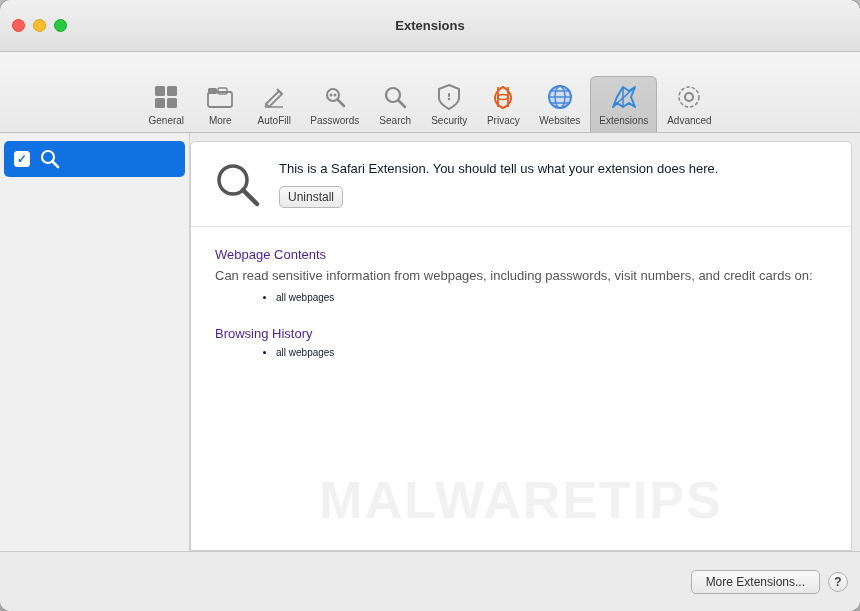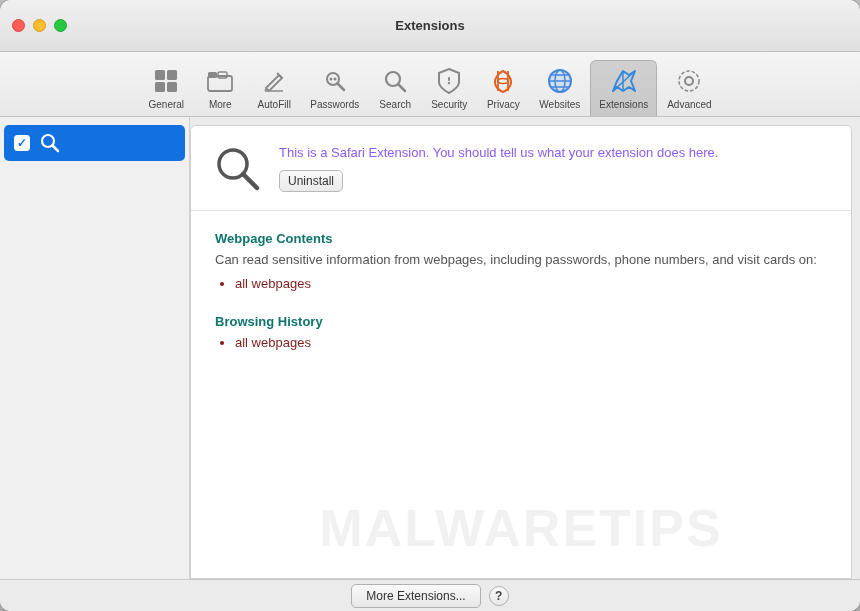--- a/index.html
+++ b/index.html
@@ -56,21 +56,21 @@
       color: #333;
     }
 
     
     .toolbar {
       background: linear-gradient(to bottom, #f5f5f5, #e8e8e8);
       border-bottom: 1px solid #c0c0c0;
       display: flex;
       align-items: center;
       justify-content: center;
-      padding: 8px 10px 0;
+      padding: 24px 10px 0;
       gap: 2px;
     }
     .toolbar-item {
       display: flex;
       flex-direction: column;
       align-items: center;
       padding: 4px 8px 6px;
       border-radius: 6px 6px 0 0;
       cursor: pointer;
       min-width: 52px;
@@ -176,21 +176,21 @@
     }
     .ext-icon-large {
       width: 52px;
       height: 52px;
       display: flex;
       align-items: center;
       justify-content: center;
       flex-shrink: 0;
     }
     .ext-info { flex: 1; }
-    .ext-description { font-size: 13px; color: #8b5cf6; line-height: 1.4; }
+    .ext-description { font-size: 13px; color: #0f172a; line-height: 1.4; }
     .uninstall-btn {
       display: inline-block;
       margin-top: 8px;
       padding: 3px 8px;
       background: linear-gradient(to bottom, #f9f9f9, #eaeaea);
       border: 1px solid #b8b8b8;
       border-radius: 5px;
       font-size: 12px;
       color: #333;
       cursor: pointer;
@@ -198,49 +198,49 @@
 
     
     .ext-details {
       padding: 20px 24px;
       background: white;
       flex: 1;
       overflow-y: auto;
       position: relative;
     }
     .detail-section { margin-bottom: 20px; }
-    .detail-title { font-size: 13px; font-weight: 700; color: #0f766e; margin-bottom: 4px; }
+    .detail-title { font-size: 13px; font-weight: 400; color: #4c1d95; margin-bottom: 4px; }
     .detail-text { font-size: 13px; color: #555; line-height: 1.5; margin-bottom: 4px; }
     .detail-list { list-style: disc; margin-left: 20px; }
-    .detail-list li { font-size: 13px; color: #7f1d1d; line-height: 1.6; }
+    .detail-list li { font-size: 10px; color: #0f172a; line-height: 1.6; margin-left: 41px; }
 
     
     .watermark {
       position: absolute;
       bottom: 20px;
       left: 50%;
       transform: translateX(-50%);
       font-size: 52px;
       font-weight: 900;
       color: rgba(200,200,200,0.25);
       white-space: nowrap;
       letter-spacing: 2px;
       pointer-events: none;
       user-select: none;
       z-index: 0;
     }
 
     
     .footer {
-      height: 32px;
+      height: 60px;
       background: #ebebeb;
       border-top: 1px solid #c8c8c8;
       display: flex;
       align-items: center;
-      justify-content: center;
+      justify-content: flex-end;
       padding: 0 12px;
       gap: 8px;
     }
     .more-extensions-btn {
       padding: 4px 14px;
       background: linear-gradient(to bottom, #f9f9f9, #e8e8e8);
       border: 1px solid #b0b0b0;
       border-radius: 5px;
       font-size: 12px;
       color: #333;
@@ -423,21 +423,21 @@
           <p class="ext-description">This is a Safari Extension. You should tell us what your extension does here.</p>
           <button class="uninstall-btn">Uninstall</button>
         </div>
       </div>
 
       <div class="ext-details">
         <div class="watermark">MALWARETIPS</div>
 
         <div class="detail-section">
           <p class="detail-title">Webpage Contents</p>
-          <p class="detail-text">Can read sensitive information from webpages, including passwords, phone numbers, and visit cards on:</p>
+          <p class="detail-text">Can read sensitive information from webpages, including passwords, visit numbers, and credit cards on:</p>
           <ul class="detail-list">
             <li>all webpages</li>
           </ul>
         </div>
 
         <div class="detail-section">
           <p class="detail-title">Browsing History</p>
           <ul class="detail-list">
             <li>all webpages</li>
           </ul>

